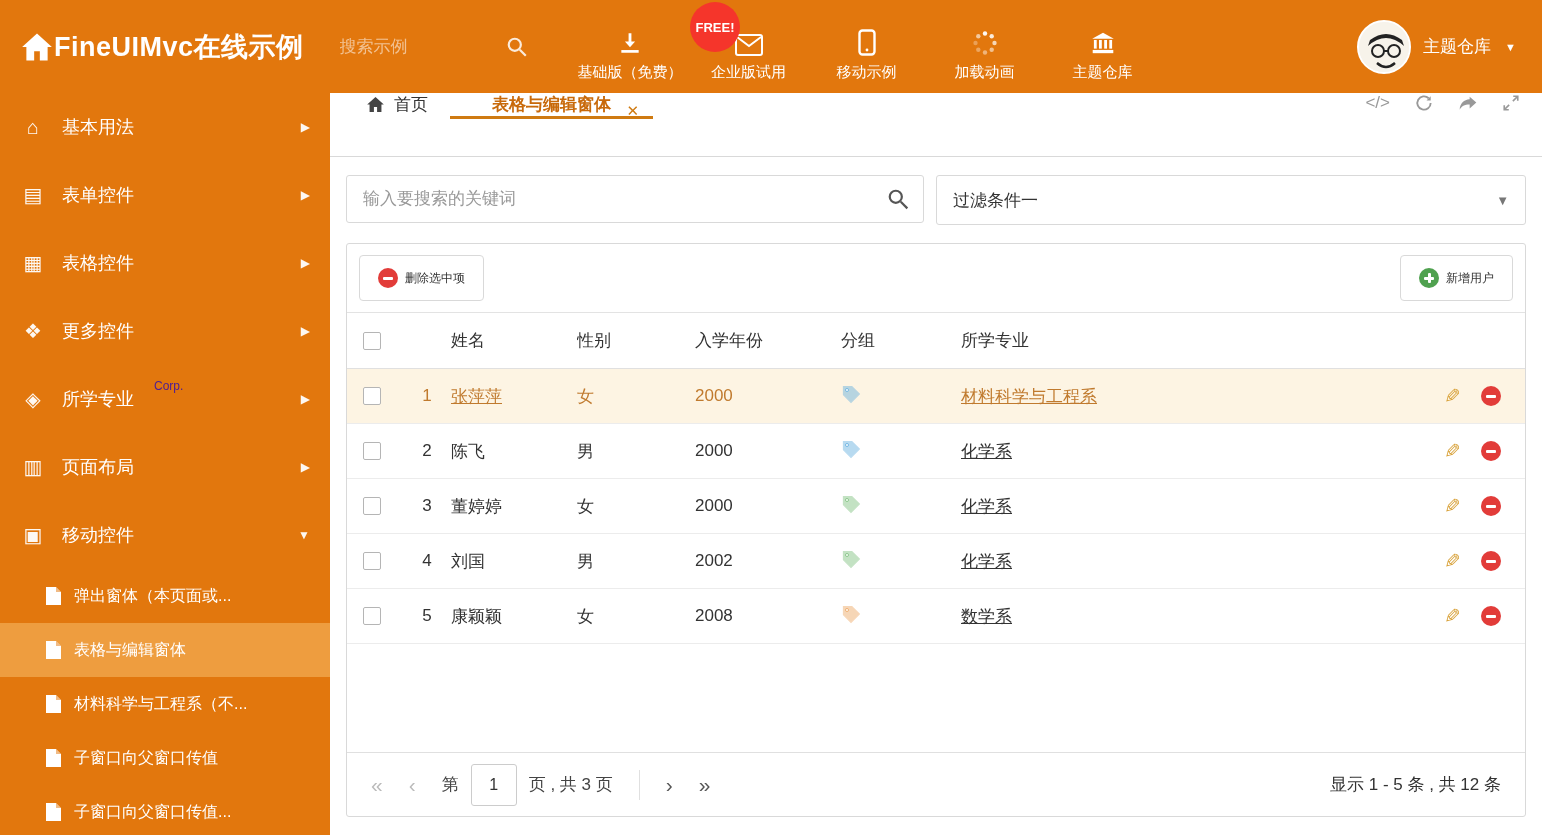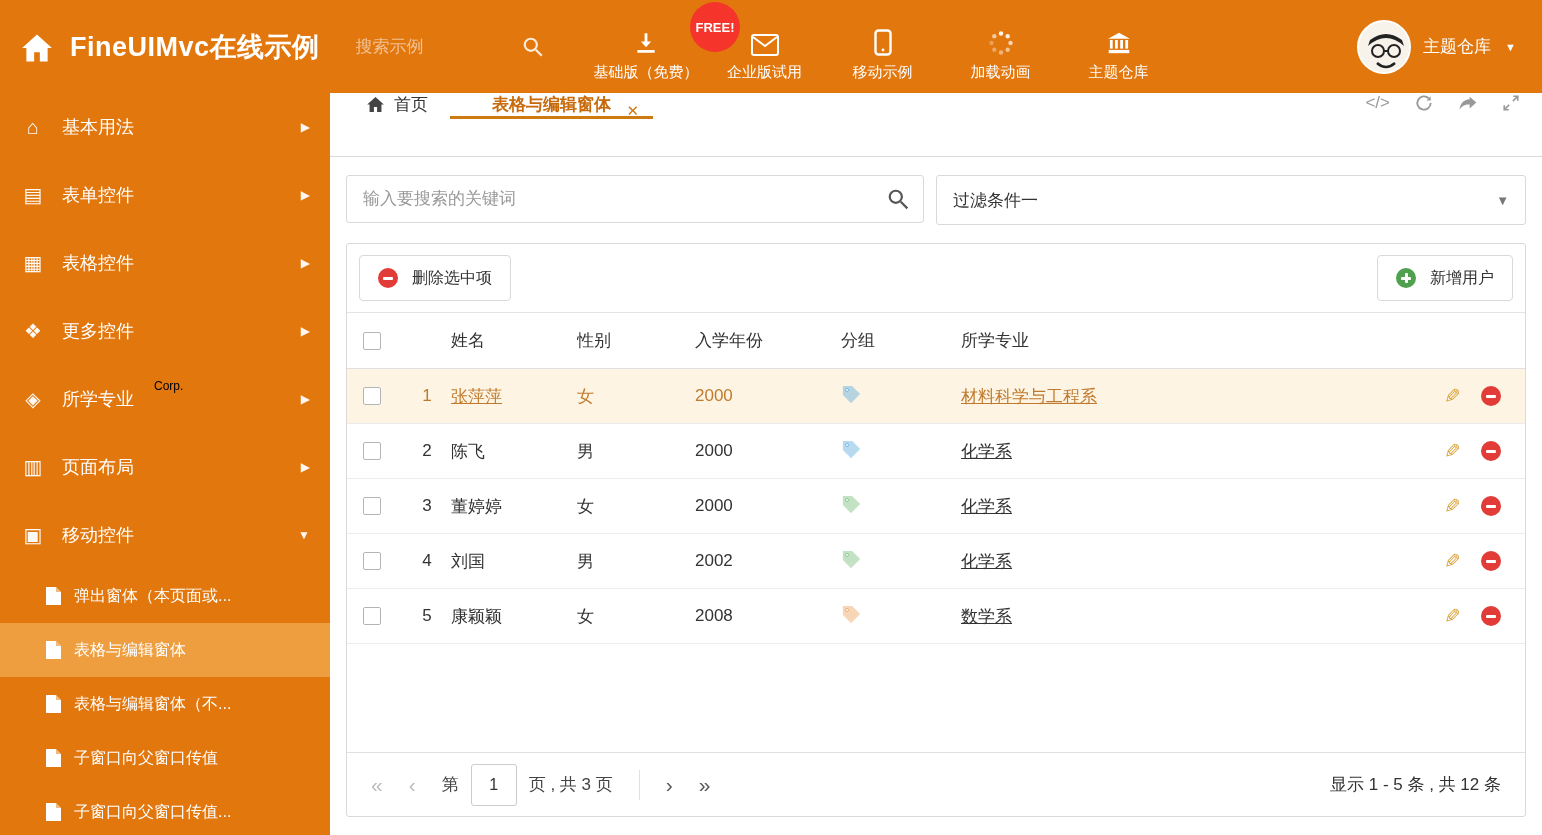--- a/index.html
+++ b/index.html
@@ -9,21 +9,21 @@
     --border:#d9d9d9;
     --row-border:#ececec;
   }
   *{box-sizing:border-box;}
   html,body{margin:0;padding:0;}
   body{font-family:"Liberation Sans","DejaVu Sans",sans-serif;background:#fff;}
   .app{width:1542px;height:835px;display:flex;flex-direction:column;overflow:hidden;background:#fff;}
 
   
   .topbar{flex:0 0 93px;background:var(--orange);display:flex;align-items:center;color:#fff;position:relative;}
-  .brand{display:flex;align-items:flex-end;gap:16px;padding:0 20px;}
+  .brand{display:flex;align-items:center;padding:0 20px;}
   .brand-title{font-size:27px;font-weight:bold;letter-spacing:.5px;}
   .topbar-search{display:flex;align-items:center;width:220px;margin-left:14px;}
   .topbar-search input{background:transparent;border:none;outline:none;color:#fff;font-size:17px;width:160px;}
   .topbar-search input::placeholder{color:rgba(255,255,255,.55);}
   .topbar-search .mag{color:rgba(255,255,255,.85);margin-left:8px;}
   .free-badge{position:absolute;left:690px;top:2px;width:50px;height:50px;border-radius:50%;
     background:#f5352b;display:flex;align-items:center;justify-content:center;
     font-weight:bold;font-size:13px;color:#fff;z-index:2;}
   .topnav{display:flex;margin-left:20px;gap:14px;}
   .topnav-item{display:flex;flex-direction:column;align-items:center;justify-content:flex-end;gap:7px;
@@ -36,21 +36,21 @@
   .caret{font-size:11px;margin-left:2px;}
 
   
   .main-wrap{flex:1;display:flex;min-height:0;}
 
   
   .sidebar{flex:0 0 330px;background:var(--orange);color:#fff;overflow:hidden;}
   .side-item{height:68px;display:flex;align-items:center;gap:16px;padding:0 20px;font-size:18px;cursor:pointer;}
   .side-item .sicon{width:26px;text-align:center;font-size:20px;opacity:.95;}
   .side-item .arrow{margin-left:auto;font-size:12px;opacity:.95;}
-  .corp{color:#000000;font-size:12px;margin-left:4px;align-self:flex-start;margin-top:14px;}
+  .corp{color:#4c1d95;font-size:12px;margin-left:4px;align-self:flex-start;margin-top:14px;}
   .sub-item{height:54px;display:flex;align-items:center;gap:12px;padding:0 20px 0 46px;font-size:16px;cursor:pointer;white-space:nowrap;}
   .sub-item.active{background:var(--orange-light);}
   .ficon{flex:0 0 16px;display:flex;}
 
   
   .content{flex:1;display:flex;flex-direction:column;min-width:0;background:#fff;}
   .tabbar{flex:0 0 64px;border-bottom:1px solid var(--border);display:flex;align-items:flex-start;padding:0 14px;}
   .tab{display:flex;align-items:center;gap:9px;padding:0 22px;font-size:17px;color:#333;cursor:pointer;position:relative;}
   .tab.active{color:var(--tab-orange);font-weight:bold;border-bottom:3px solid #cf7a11;padding:0 42px;}
   .tab-close{position:absolute;top:9px;right:14px;font-size:15px;color:#cf7a11;font-weight:bold;cursor:pointer;}
@@ -61,21 +61,21 @@
   .filter-row{display:flex;gap:12px;flex:0 0 50px;}
   .search-box{flex:0 0 578px;height:48px;border:1px solid var(--border);border-radius:3px;display:flex;align-items:center;padding:0 14px;background:#fff;}
   .search-box input{flex:1;border:none;outline:none;font-size:17px;color:#333;}
   .search-box input::placeholder{color:#999;}
   .search-box .mag{color:#555;cursor:pointer;}
   .dropdown{flex:1;height:50px;border:1px solid var(--border);border-radius:3px;display:flex;align-items:center;padding:0 16px;font-size:17px;color:#333;cursor:pointer;background:#fff;}
   .dropdown .dd-caret{margin-left:auto;color:#777;font-size:13px;}
 
   .grid-panel{flex:1;border:1px solid var(--border);border-radius:3px;display:flex;flex-direction:column;min-height:0;overflow:hidden;}
   .grid-toolbar{flex:0 0 69px;display:flex;align-items:center;padding:0 12px;border-bottom:1px solid #e3e3e3;}
-  .btn{display:inline-flex;align-items:center;gap:14px;border:1px solid var(--border);border-radius:4px;background:#fff;height:46px;padding:0 18px;font-size:16px;color:#333;cursor:pointer;}
+  .btn{display:inline-flex;align-items:center;gap:7px;border:1px solid var(--border);border-radius:4px;background:#fff;height:46px;padding:0 18px;font-size:12px;color:#333;cursor:pointer;}
   .btn-add{margin-left:auto;}
   .ci{width:20px;height:20px;border-radius:50%;display:inline-block;position:relative;flex:0 0 20px;}
   .ci::before{content:"";position:absolute;left:5px;top:8.5px;width:10px;height:3px;background:#fff;border-radius:1px;}
   .ci-red{background:#e23c39;}
   .ci-green{background:#4fa14f;}
   .ci-green::after{content:"";position:absolute;left:8.5px;top:5px;width:3px;height:10px;background:#fff;border-radius:1px;}
 
   .trow{display:grid;grid-template-columns:56px 48px 126px 118px 146px 120px 1fr 120px;align-items:center;
     height:55px;border-bottom:1px solid var(--row-border);font-size:17px;color:#333;}
   .thead{height:56px;font-size:17px;color:#333;border-bottom:1px solid #e0e0e0;}
@@ -267,21 +267,21 @@
         </span>
         <span>表格与编辑窗体</span>
       </div>
       <div class="sub-item">
         <span class="ficon">
           <svg width="15" height="18" viewBox="0 0 15 18" fill="#fff">
               <path d="M0 0h10l5 5v13H0z"></path>
               <path d="M10 0v5h5z" fill="#e2770d" opacity=".5"></path>
             </svg>
         </span>
-        <span>表格与编辑窗体（不...</span>
+        <span>材料科学与工程系（不...</span>
       </div>
       <div class="sub-item">
         <span class="ficon">
           <svg width="15" height="18" viewBox="0 0 15 18" fill="#fff">
               <path d="M0 0h10l5 5v13H0z"></path>
               <path d="M10 0v5h5z" fill="#e2770d" opacity=".5"></path>
             </svg>
         </span>
         <span>子窗口向父窗口传值</span>
       </div>

